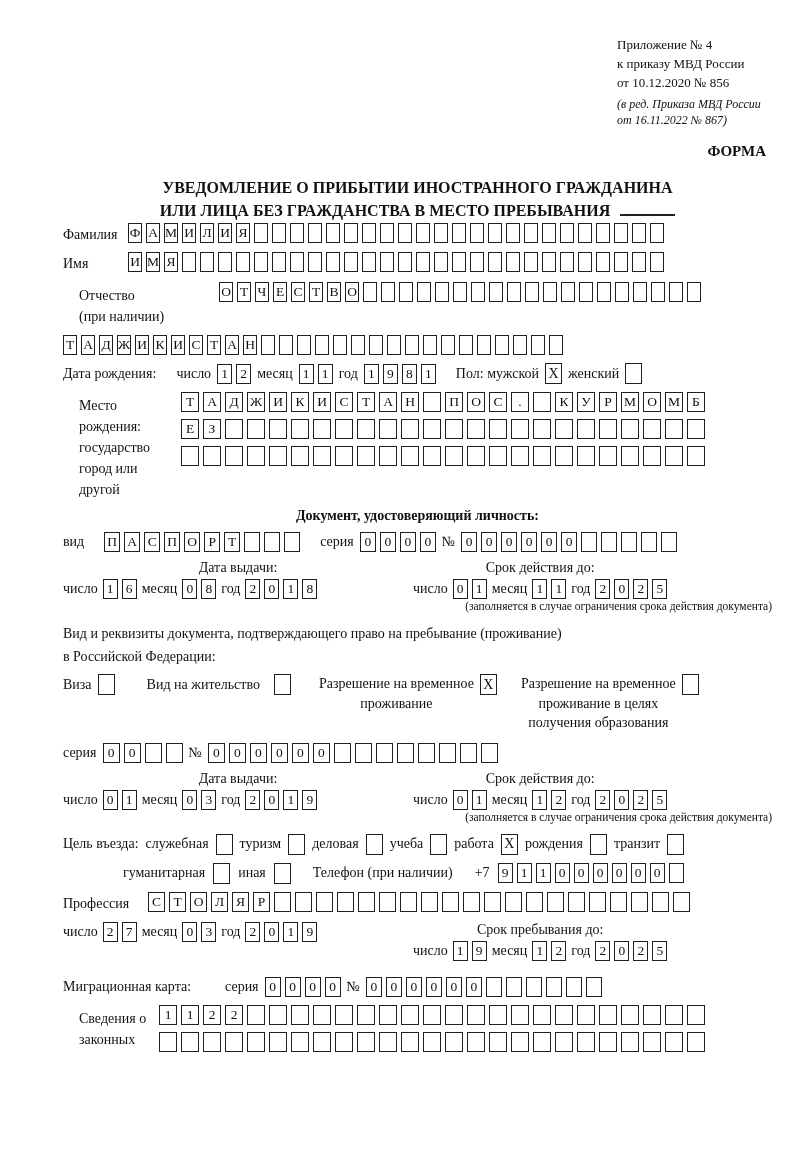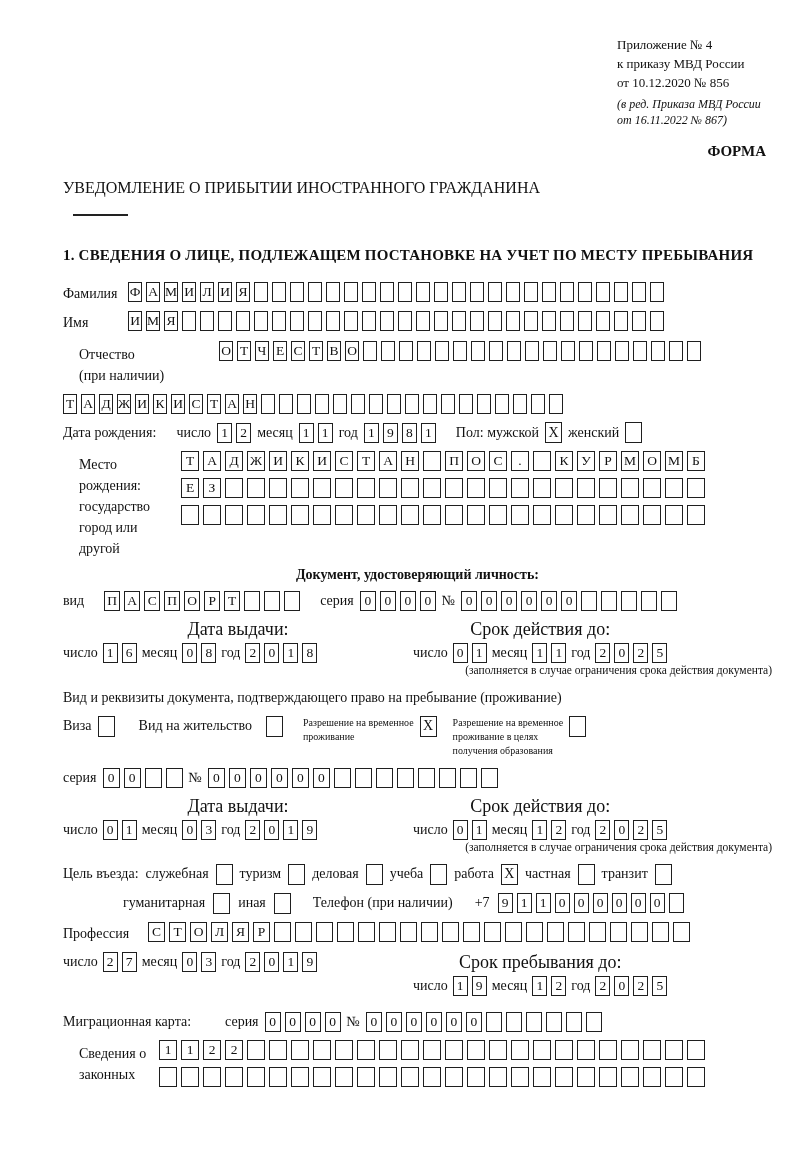--- a/index.html
+++ b/index.html
@@ -8,21 +8,21 @@
     width:800px; height:1163px; overflow:hidden;
     font-family:"Liberation Serif","DejaVu Serif",serif;
     color:#111; font-size:14px;
   }
   .page { width:800px; height:1163px; padding:36px 28px 10px 63px; }
 
   .appendix { margin-left:554px; font-size:13px; line-height:1.45; }
   .amendment { margin-left:554px; font-size:12px; line-height:1.4; margin-top:3px;font-style:italic; }
   .forma { text-align:right; font-weight:bold; font-size:15px; margin-top:14px; padding-right:6px; }
 
-  .title { font-weight:normal; font-size:16px; line-height:1.45; margin-top:16px; }
+  .title { text-align:center; font-weight:bold; font-size:16px; line-height:1.45; margin-top:16px; }
   .title-underline { display:inline-block; width:55px; border-bottom:2px solid #222; margin-left:10px; vertical-align:baseline; }
 
   .section-heading { font-weight:bold; font-size:15px; margin-top:24px; margin-bottom:18px; letter-spacing:0.2px; }
 
   .row { display:flex; align-items:flex-start; margin-bottom:8px; }
   .lbl { font-size:14px; line-height:1.35; flex:none; padding-top:3px; }
   .lbl-2l { line-height:1.5;margin-left:16px; }
 
   .cells { display:flex; gap:4px; flex:none; }
   .cell {
@@ -39,54 +39,53 @@
   }
 
   .inline { display:flex; align-items:center; gap:6px; flex-wrap:nowrap; }
   .gap-lg { margin-left:14px; }
 
   .center-bold { text-align:center; font-weight:bold; font-size:14px; margin:4px 0 8px 0; }
 
   .two-col { display:flex; position:relative; margin-bottom:8px; }
   .col { display:flex; flex-direction:column; }
   .col1 { width:350px; }
-  .col-head { text-align:center; font-size:18px; margin-bottom:3px; }
+  .col-head { text-align:center; font-size:14px; margin-bottom:3px; }
   .date-group { display:flex; align-items:center; gap:5px; }
   .note {
     position:absolute; right:0; top:100%;
     font-size:11.5px; white-space:nowrap; margin-top:1px;
   }
   .note-room { margin-bottom:24px; }
 
   .stack { display:flex; flex-direction:column; gap:7px; }
-  .multiline-center { font-size:10px; line-height:1.4; }
+  .multiline-center { text-align:center; font-size:14px; line-height:1.4; }
   .plain { font-size:14px; line-height:1.6; }
 </style>
 </head>
 <body>
 
 <div class="page">
 
   <div class="appendix">
     <div>Приложение № 4</div>
     <div>к приказу МВД России</div>
     <div>от 10.12.2020 № 856</div>
   </div>
   <div class="amendment">
     <div>(в ред. Приказа МВД России</div>
     <div>от 16.11.2022 № 867)</div>
   </div>
   <div class="forma">ФОРМА</div>
 
   <div class="title">
     <div>УВЕДОМЛЕНИЕ О ПРИБЫТИИ ИНОСТРАННОГО ГРАЖДАНИНА</div>
-    <div><span class="title-underline"></span></div>
-  </div>
-
-  <div class="section-heading">1. СВЕДЕНИЯ О ЛИЦЕ, ПОДЛЕЖАЩЕМ ПОСТАНОВКЕ НА УЧЕТ ПО МЕСТУ ПРЕБЫВАНИЯ</div>
+    <div><span>ИЛИ ЛИЦА БЕЗ ГРАЖДАНСТВА В МЕСТО ПРЕБЫВАНИЯ</span><span class="title-underline"></span></div>
+  </div>
+
 
   <div class="row">
     <div class="lbl" style="width:65px">Фамилия</div>
     <div class="cells" style="--cw: 14px;">
         <span class="cell">Ф</span>
         <span class="cell">А</span>
         <span class="cell">М</span>
         <span class="cell">И</span>
         <span class="cell">Л</span>
         <span class="cell">И</span>
@@ -416,23 +415,24 @@
             <span class="cell">2</span>
             <span class="cell">5</span>
           </span>
       </div>
     </div>
     <div class="note">(заполняется в случае ограничения срока действия документа)</div>
   </div>
 
   <div class="plain">
     <div>Вид и реквизиты документа, подтверждающего право на пребывание (проживание)</div>
-  </div>
-
-  <div class="row" style="margin-top:6px; align-items:flex-start; gap:10px">
+    <div>в Российской Федерации:</div>
+  </div>
+
+  <div class="row" style="margin-top:6px; align-items:flex-start; gap:18px">
     <span class="inline">
       <span>Виза</span>
       <span class="cb"></span>
     </span>
     <span class="inline" style="margin-left:14px">
       <span>Вид на жительство</span>
       <span class="cb" style="margin-left:8px"></span>
     </span>
     <span class="inline" style="margin-left:10px; align-items:flex-start">
       <span class="multiline-center">
@@ -531,21 +531,21 @@
     <span>служебная</span>
     <span class="cb"></span>
     <span>туризм</span>
     <span class="cb"></span>
     <span>деловая</span>
     <span class="cb"></span>
     <span>учеба</span>
     <span class="cb"></span>
     <span>работа</span>
     <span class="cb">X</span>
-    <span>частная</span>
+    <span>рождения</span>
     <span class="cb"></span>
     <span>транзит</span>
     <span class="cb"></span>
   </div>
   <div class="row inline" style="margin-left:60px; gap:8px">
     <span>гуманитарная</span>
     <span class="cb"></span>
     <span>иная</span>
     <span class="cb"></span>
     <span class="gap-lg">Телефон (при наличии)</span>

